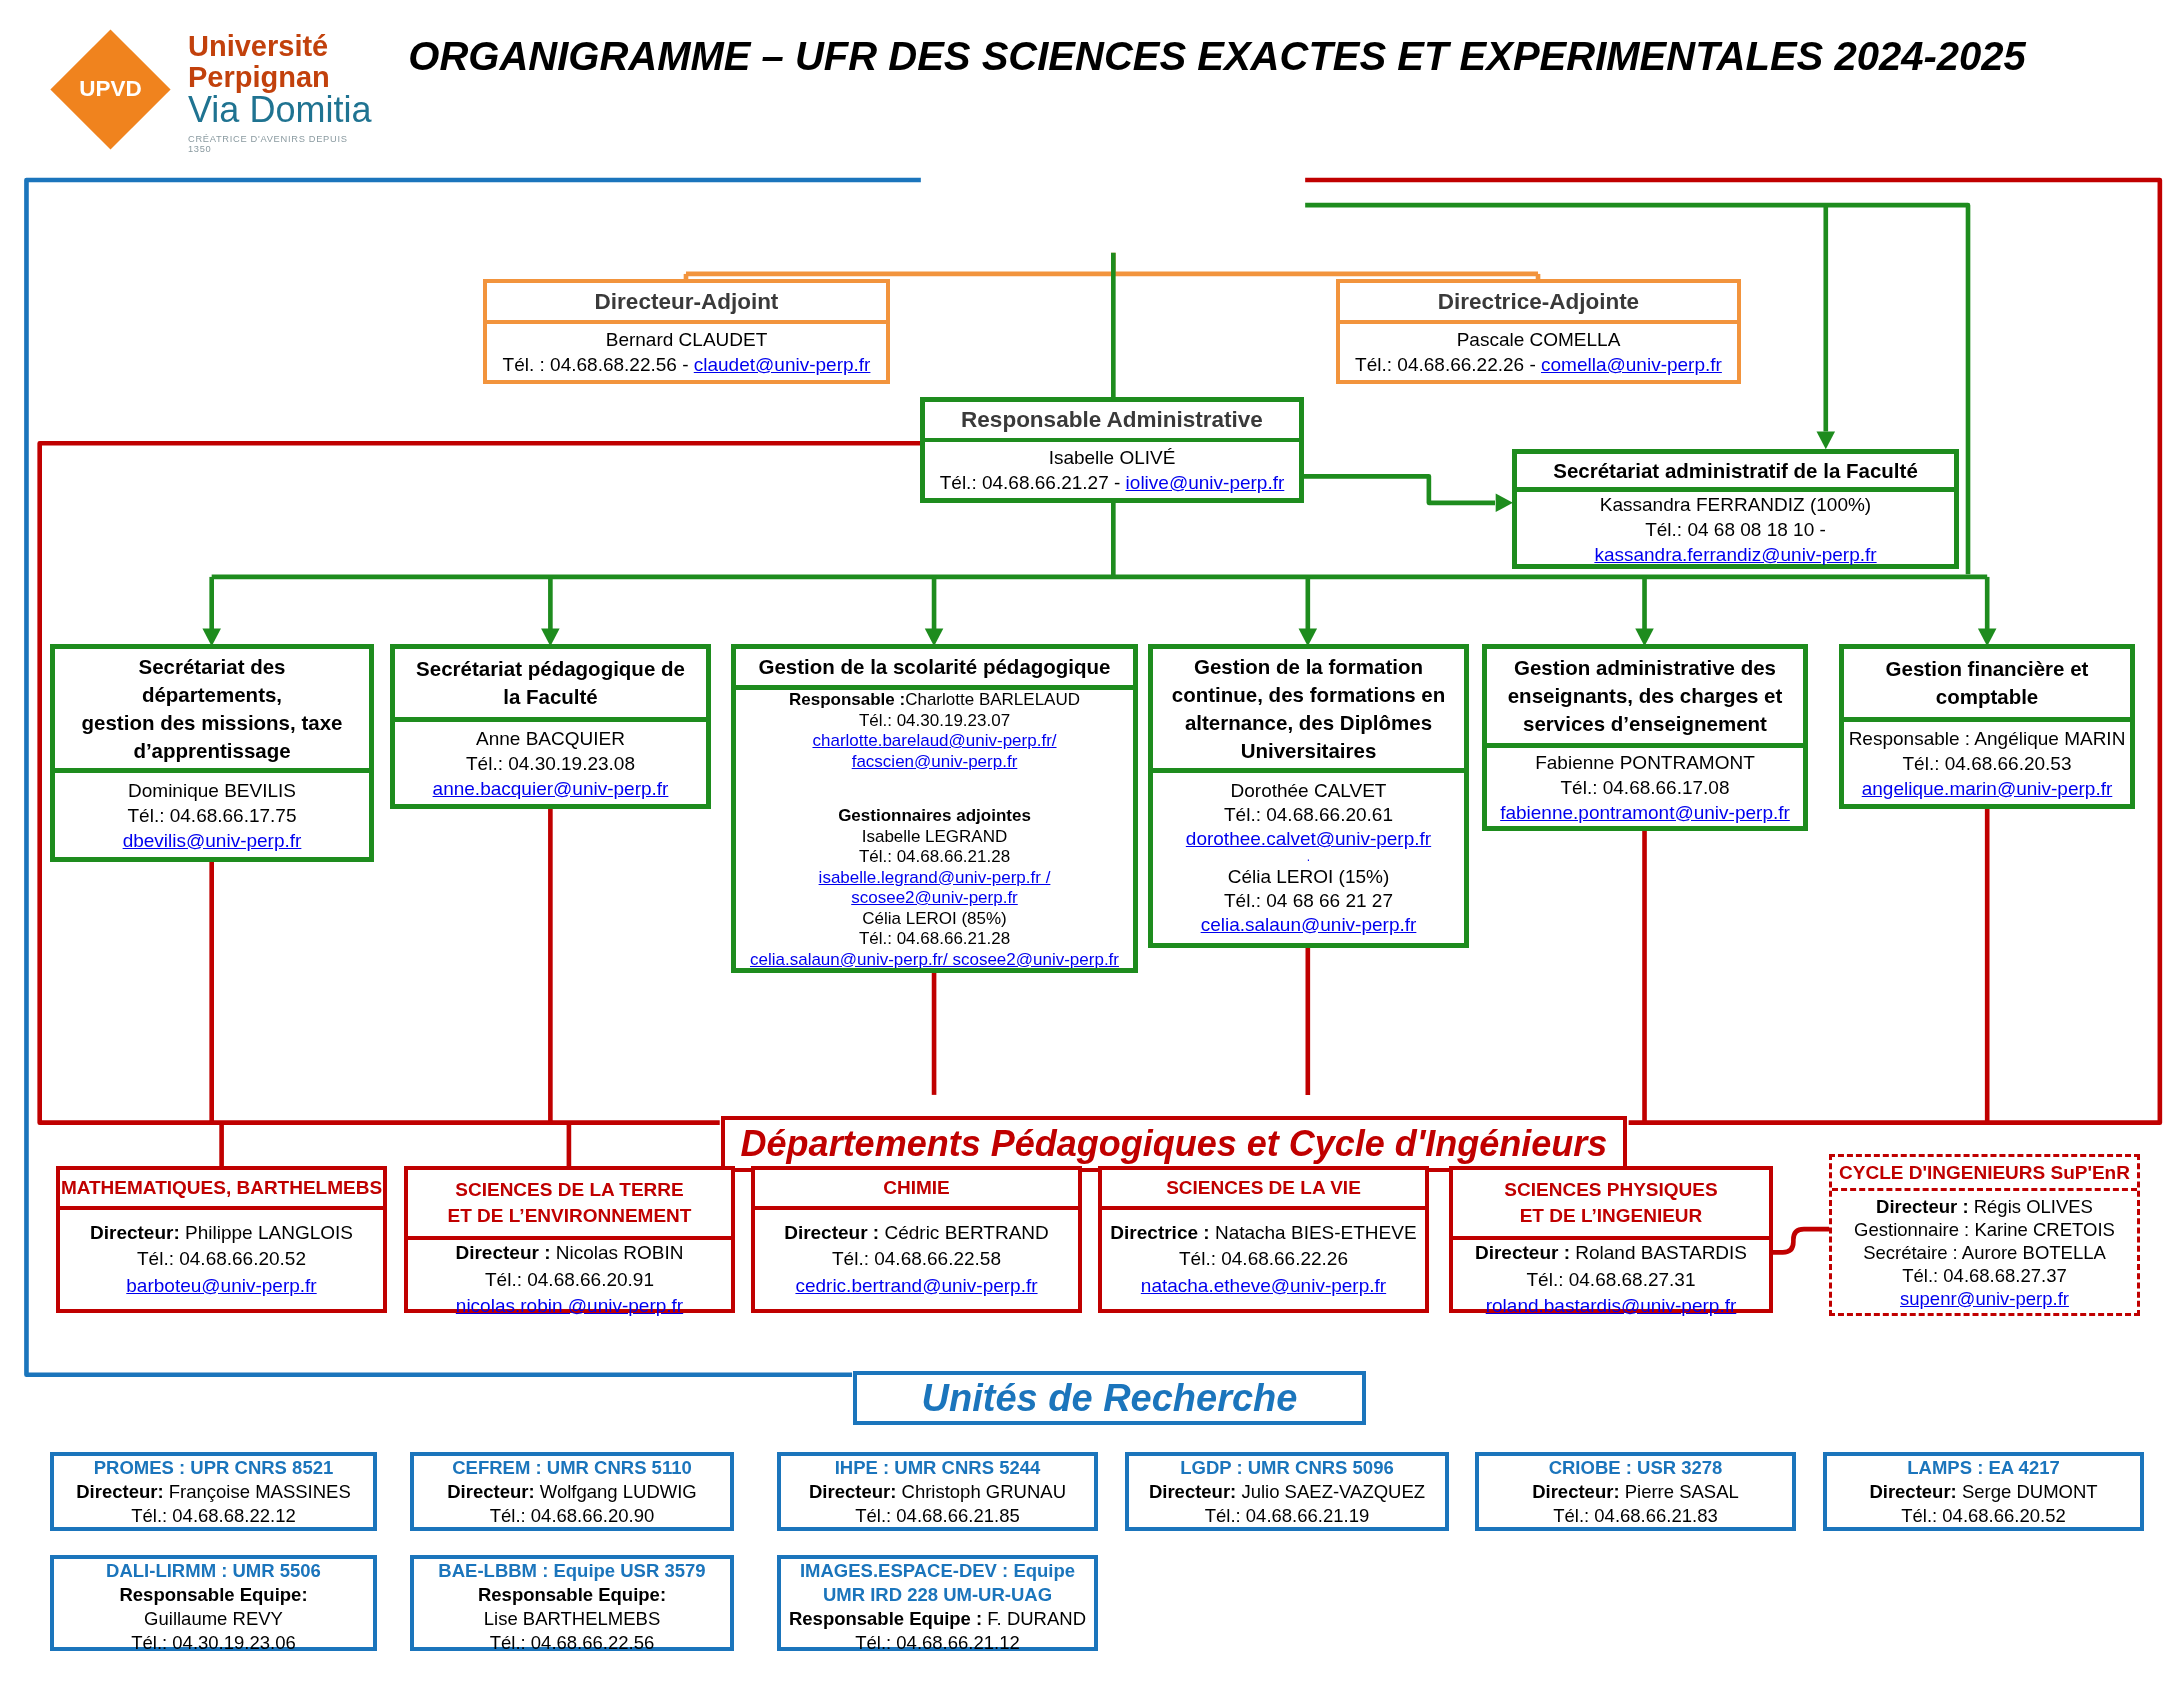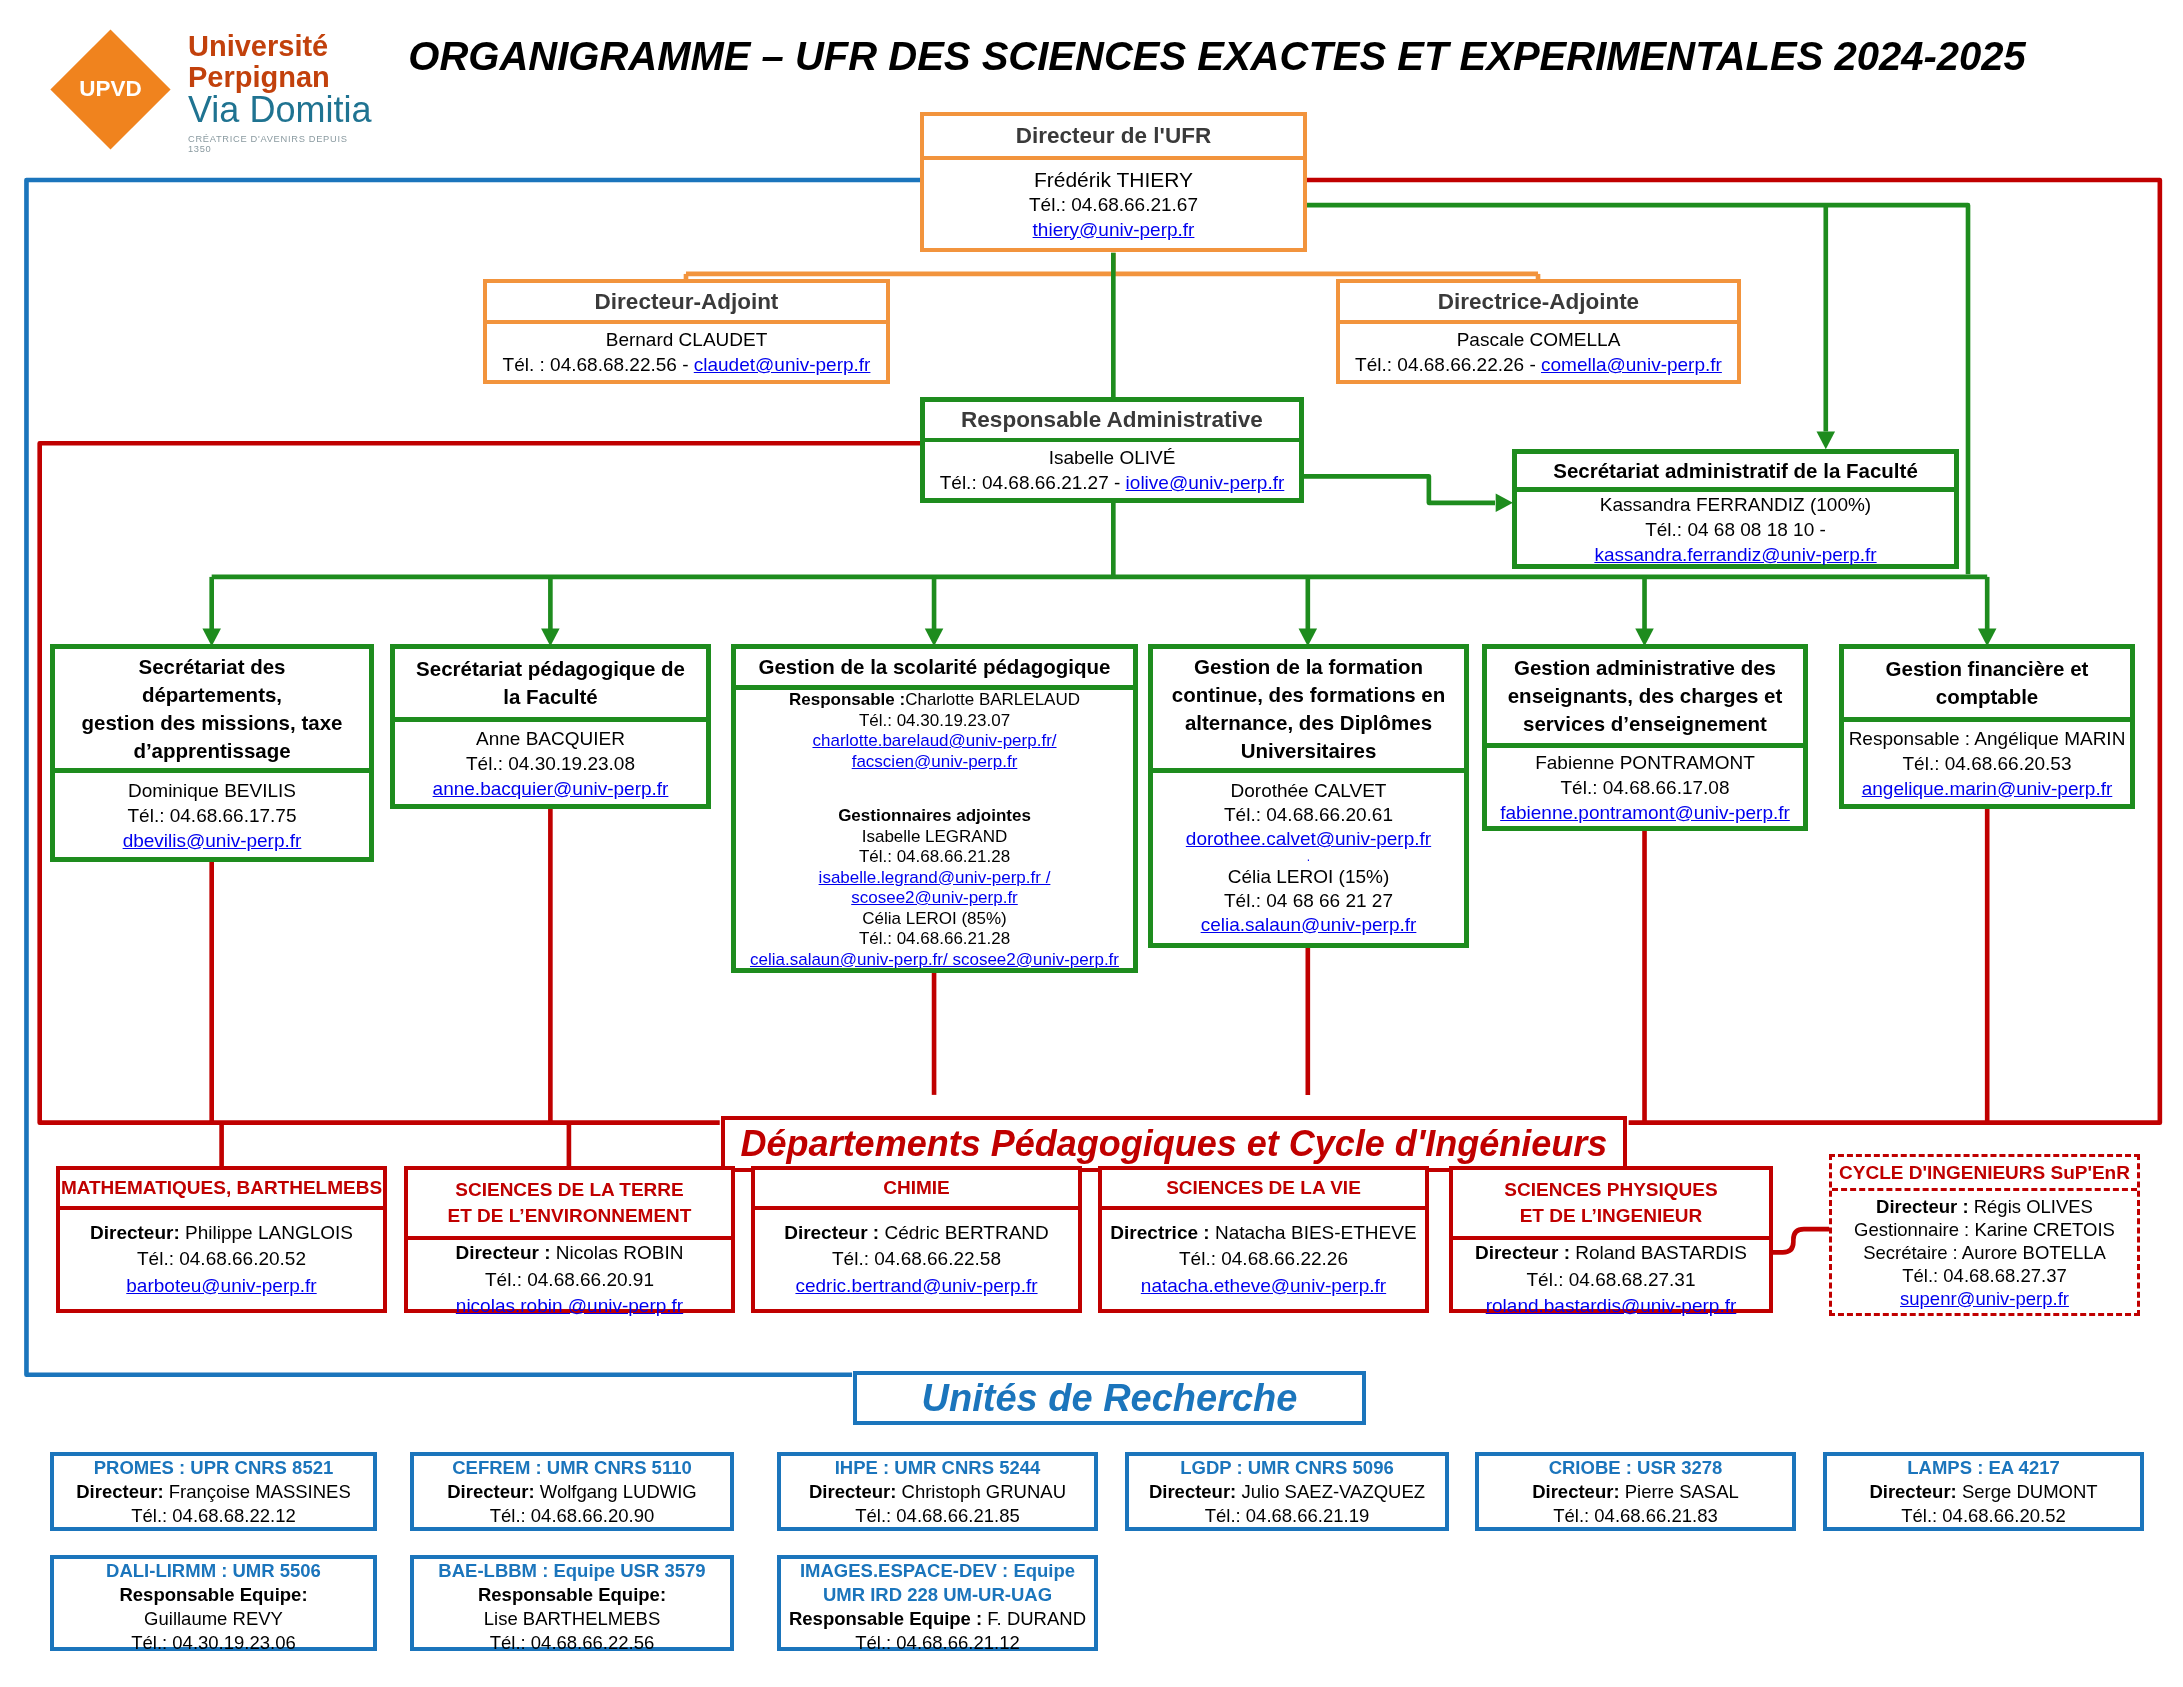--- a/index.html
+++ b/index.html
@@ -158,28 +158,20 @@
     <div class="wordmark">
       <div class="wm1">Université</div>
       <div class="wm1">Perpignan</div>
       <div class="wm2">Via Domitia</div>
       <div class="wm3">CRÉATRICE D'AVENIRS DEPUIS 1350</div>
     </div>
   </div>
 
   <div class="page-title">ORGANIGRAMME – UFR DES SCIENCES EXACTES ET EXPERIMENTALES 2024-2025</div>
 
-  <div class="box frame-orange b-director">
-    <div class="hd hd-orange hd-director">Directeur de l'UFR</div>
-    <div class="bd">
-      <div class="nm">Frédérik THIERY</div>
-      <div>Tél.: 04.68.66.21.67</div>
-      <a class="lnk">thiery@univ-perp.fr</a>
-    </div>
-  </div>
 
   <div class="box frame-orange b-adjoint">
     <div class="hd hd-orange hd-adj">Directeur-Adjoint</div>
     <div class="bd">
       <div>Bernard CLAUDET</div>
       <div>
         <span>Tél. : 04.68.68.22.56  -</span>
         <a class="lnk">claudet@univ-perp.fr</a>
       </div>
     </div>

